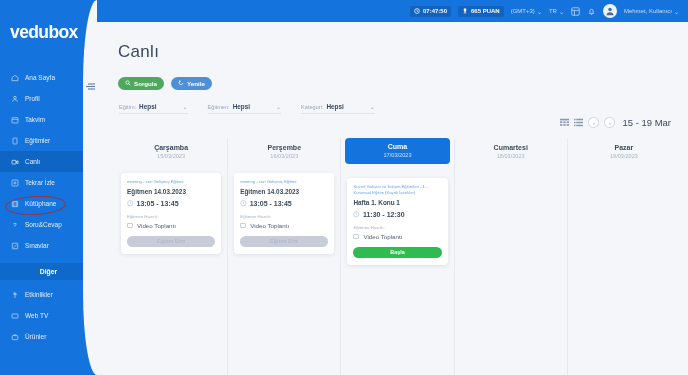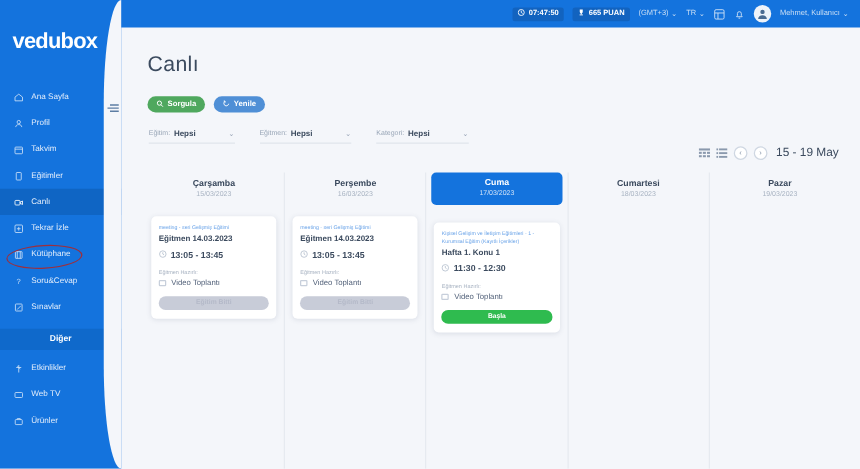--- a/index.html
+++ b/index.html
@@ -430,21 +430,21 @@
           <rect x="0" y="1" width="2" height="2"></rect>
             <rect x="3" y="1" width="9" height="2"></rect>
           <rect x="0" y="5" width="2" height="2"></rect>
             <rect x="3" y="5" width="9" height="2"></rect>
           <rect x="0" y="9" width="2" height="2"></rect>
             <rect x="3" y="9" width="9" height="2"></rect>
         </svg>
       </span>
       <span class="circ-btn">‹</span>
       <span class="circ-btn">›</span>
-      <span class="week-label">15 - 19 May</span>
+      <span class="week-label">15 - 19 Mar</span>
     </div>
 
     <div class="cal" id="cal">
         <div class="day-col">
           <div class="day-head">
             <div class="day-name">Çarşamba</div>
             <div class="day-date">15/03/2023</div>
           </div>
           <div class="card">
             <div class="card-cat">meeting - seri Gelişmiş Eğitimi</div>

